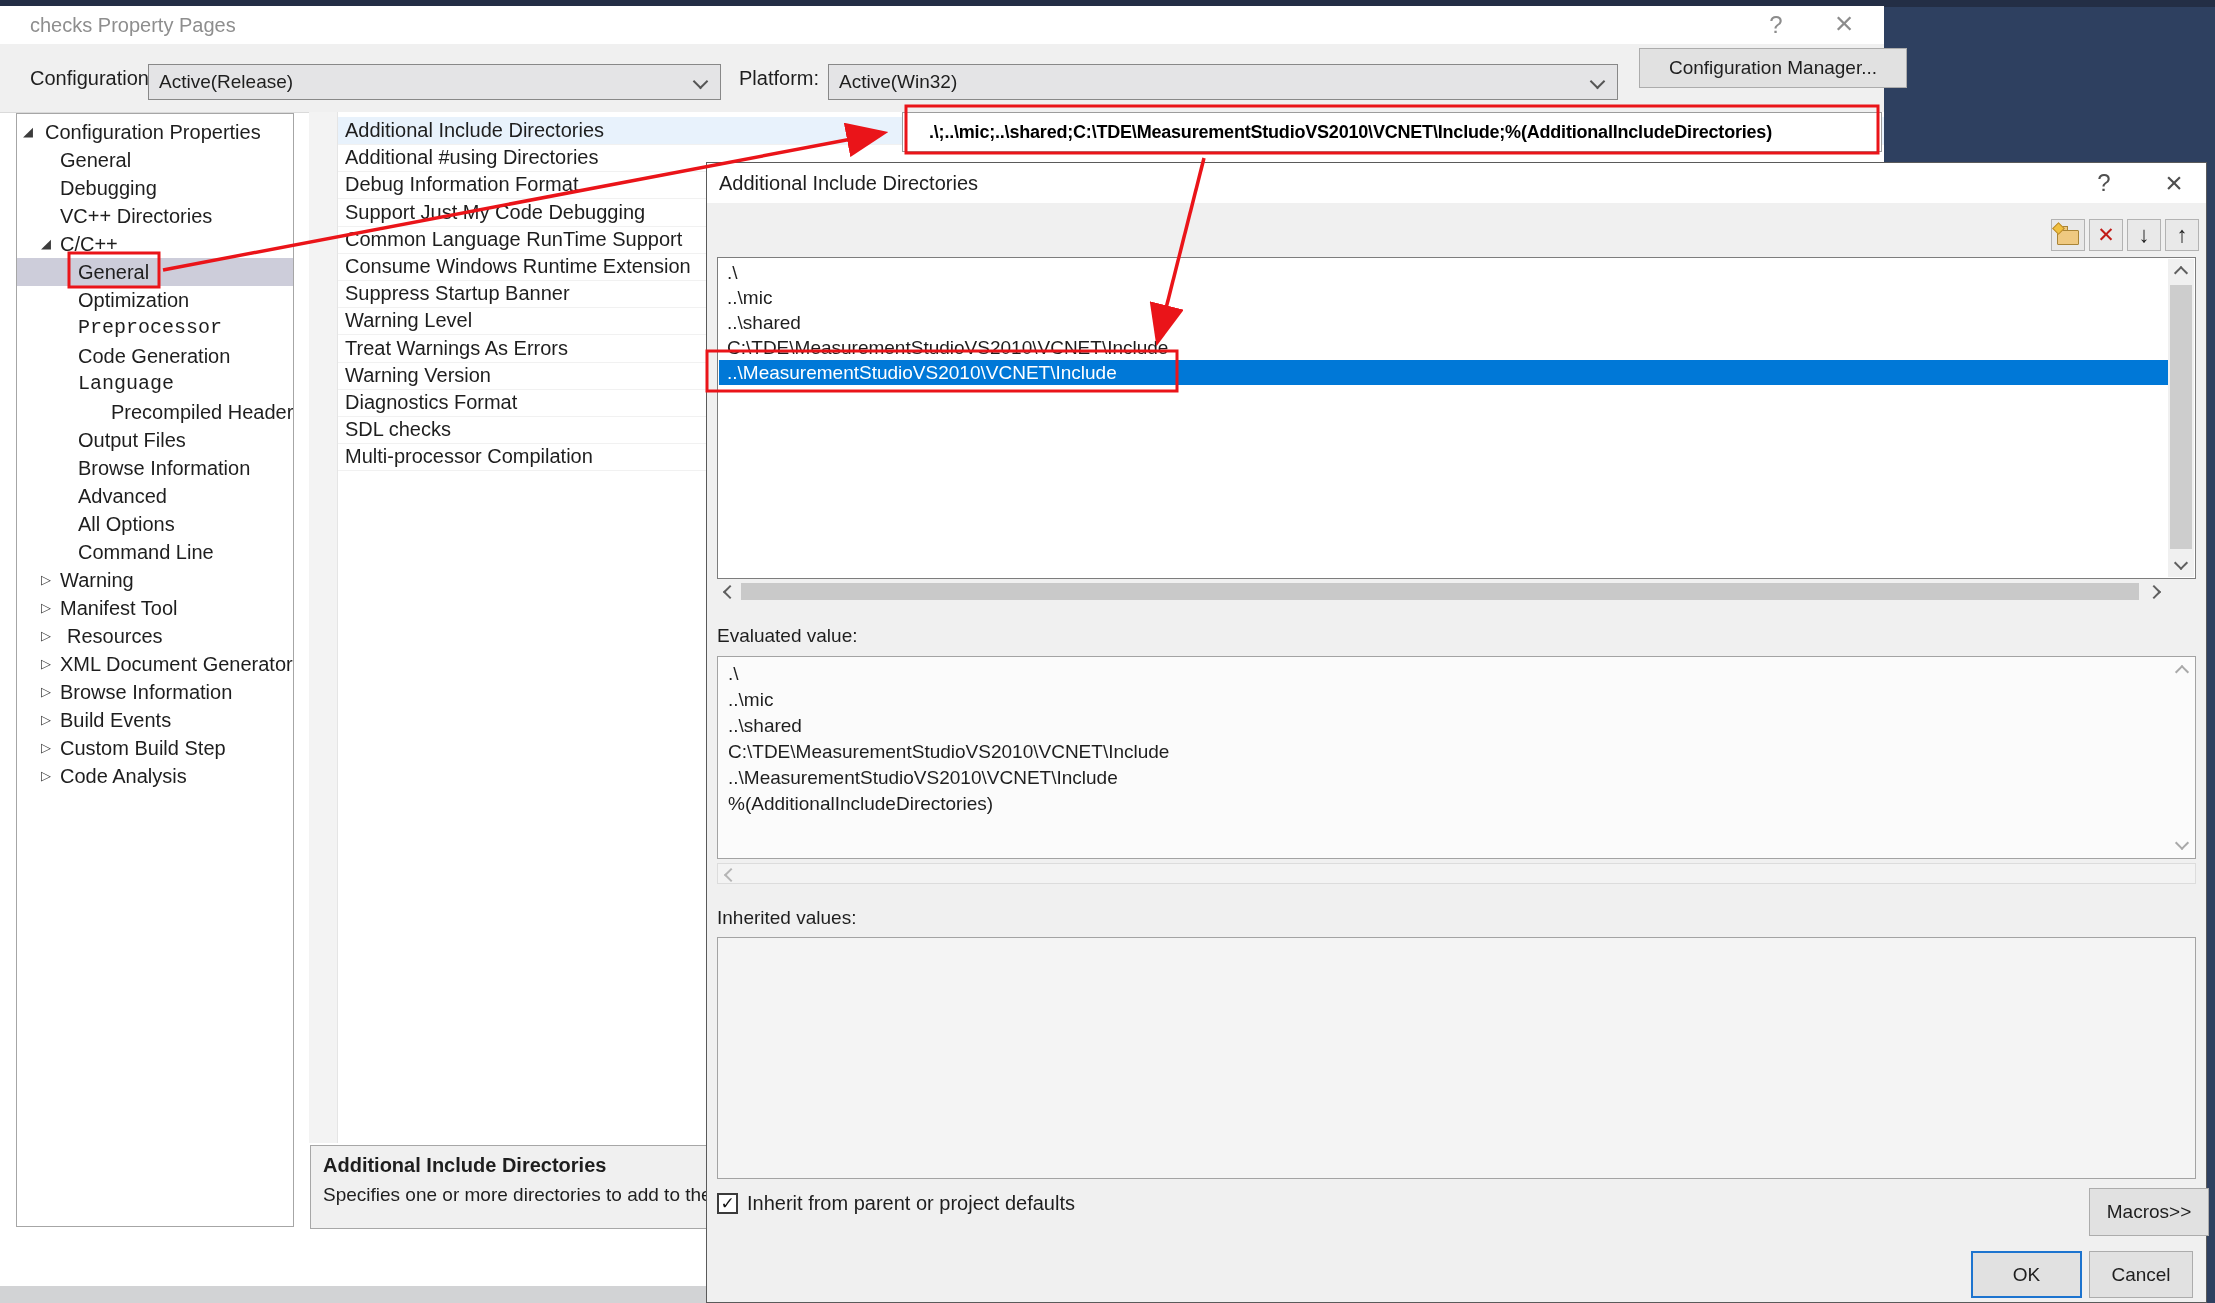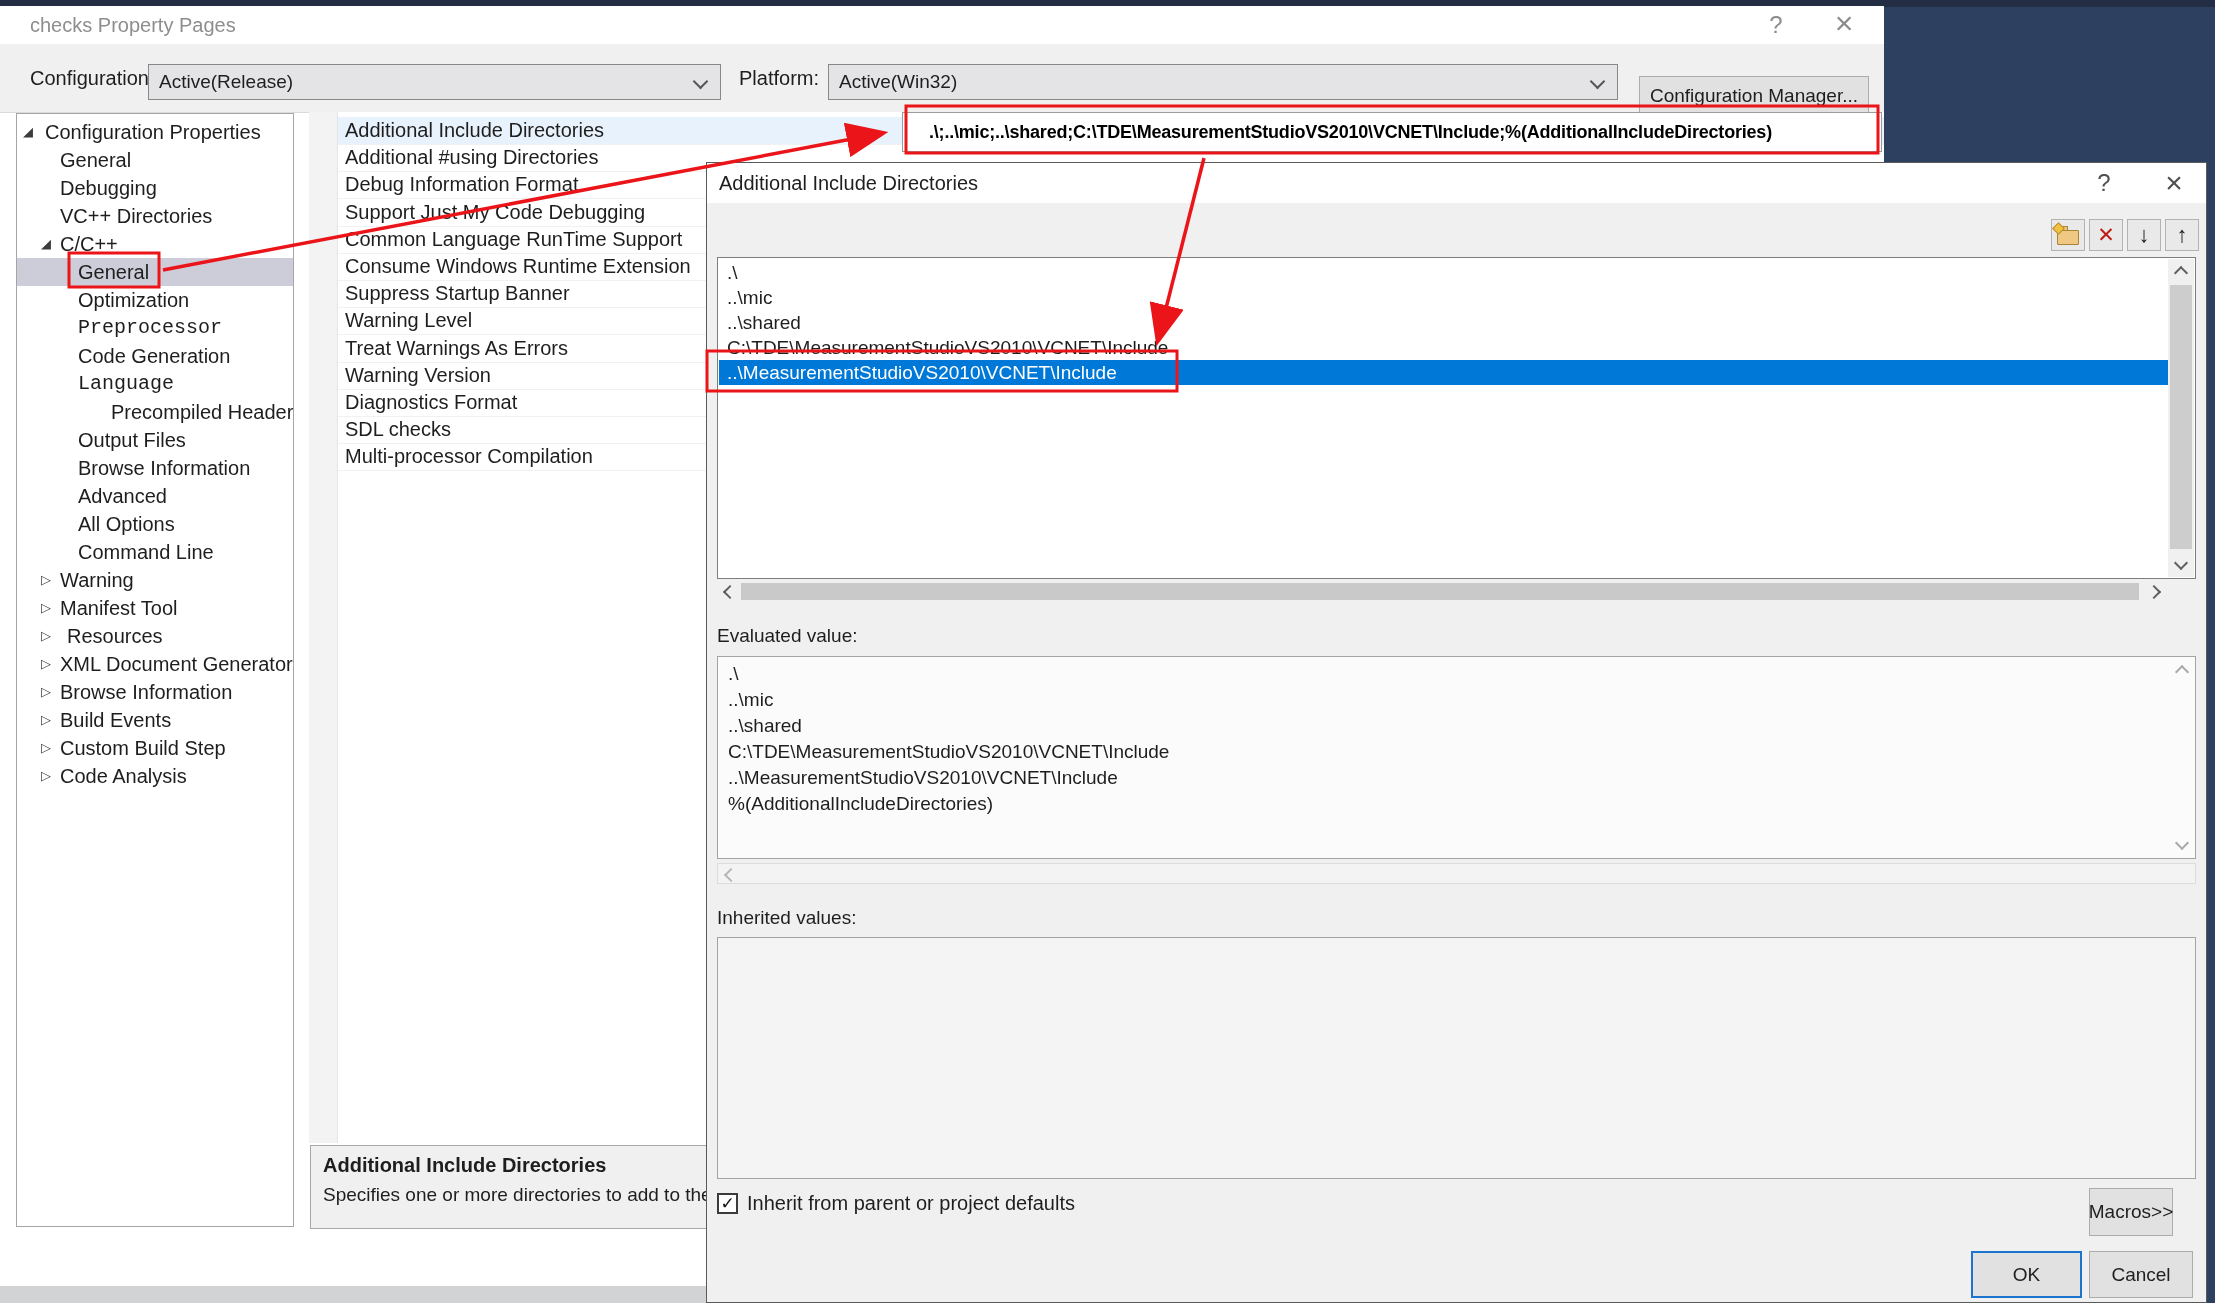--- a/index.html
+++ b/index.html
@@ -90,21 +90,21 @@
 <span class="abs hlabel" style="left:30px;">Configuration:</span>
 <div class="abs dd" style="left:148px;top:64px;width:573px;">
   <span class="val">Active(Release)</span>
   <span class="chev down"></span>
 </div>
 <span class="abs hlabel" style="left:739px;">Platform:</span>
 <div class="abs dd" style="left:828px;top:64px;width:790px;">
   <span class="val">Active(Win32)</span>
   <span class="chev down"></span>
 </div>
-<div class="abs btn" style="left:1639px;top:76px;width:230px;height:40px;">Configuration Manager...</div>
+<div class="abs btn" style="left:1639px;top:48px;width:268px;height:40px;">Configuration Manager...</div>
 
 <div class="abs treepanel">
     <div class="tree-row" style="top: 4px;">
       <span class="twisty" style="left: 6px;">◢</span>
       <span class="tlabel" style="left: 28px;">Configuration Properties</span>
     </div>
     <div class="tree-row" style="top: 32px;">
       <span class="tlabel" style="left: 43px;">General</span>
     </div>
     <div class="tree-row" style="top: 60px;">
@@ -279,21 +279,21 @@
   </div>
 
   <span class="dlabel" style="left:10px;top:744px;">Inherited values:</span>
   <div class="inhbox"></div>
 
   <div class="checkbox">
     <span>✓</span>
   </div>
   <span class="chklabel">Inherit from parent or project defaults</span>
 
-  <div class="btn dlg-btn" style="left:1382px;top:1025px;width:84px;height:48px;">Macros&gt;&gt;</div>
+  <div class="btn dlg-btn" style="left:1382px;top:1025px;width:120px;height:48px;">Macros&gt;&gt;</div>
   <div class="btn dlg-btn" style="left:1264px;top:1088px;width:111px;height:47px;border:2px solid #1d74cf;">OK</div>
   <div class="btn dlg-btn" style="left:1382px;top:1088px;width:104px;height:47px;">Cancel</div>
 </div>
 
 <svg class="overlay" width="2215" height="1303">
   <defs>
     <marker id="ah" markerWidth="12" markerHeight="10" refX="9" refY="5" orient="auto">
       <path d="M0,0 L12,5 L0,10 z" fill="#ea1419"></path>
     </marker>
   </defs>

